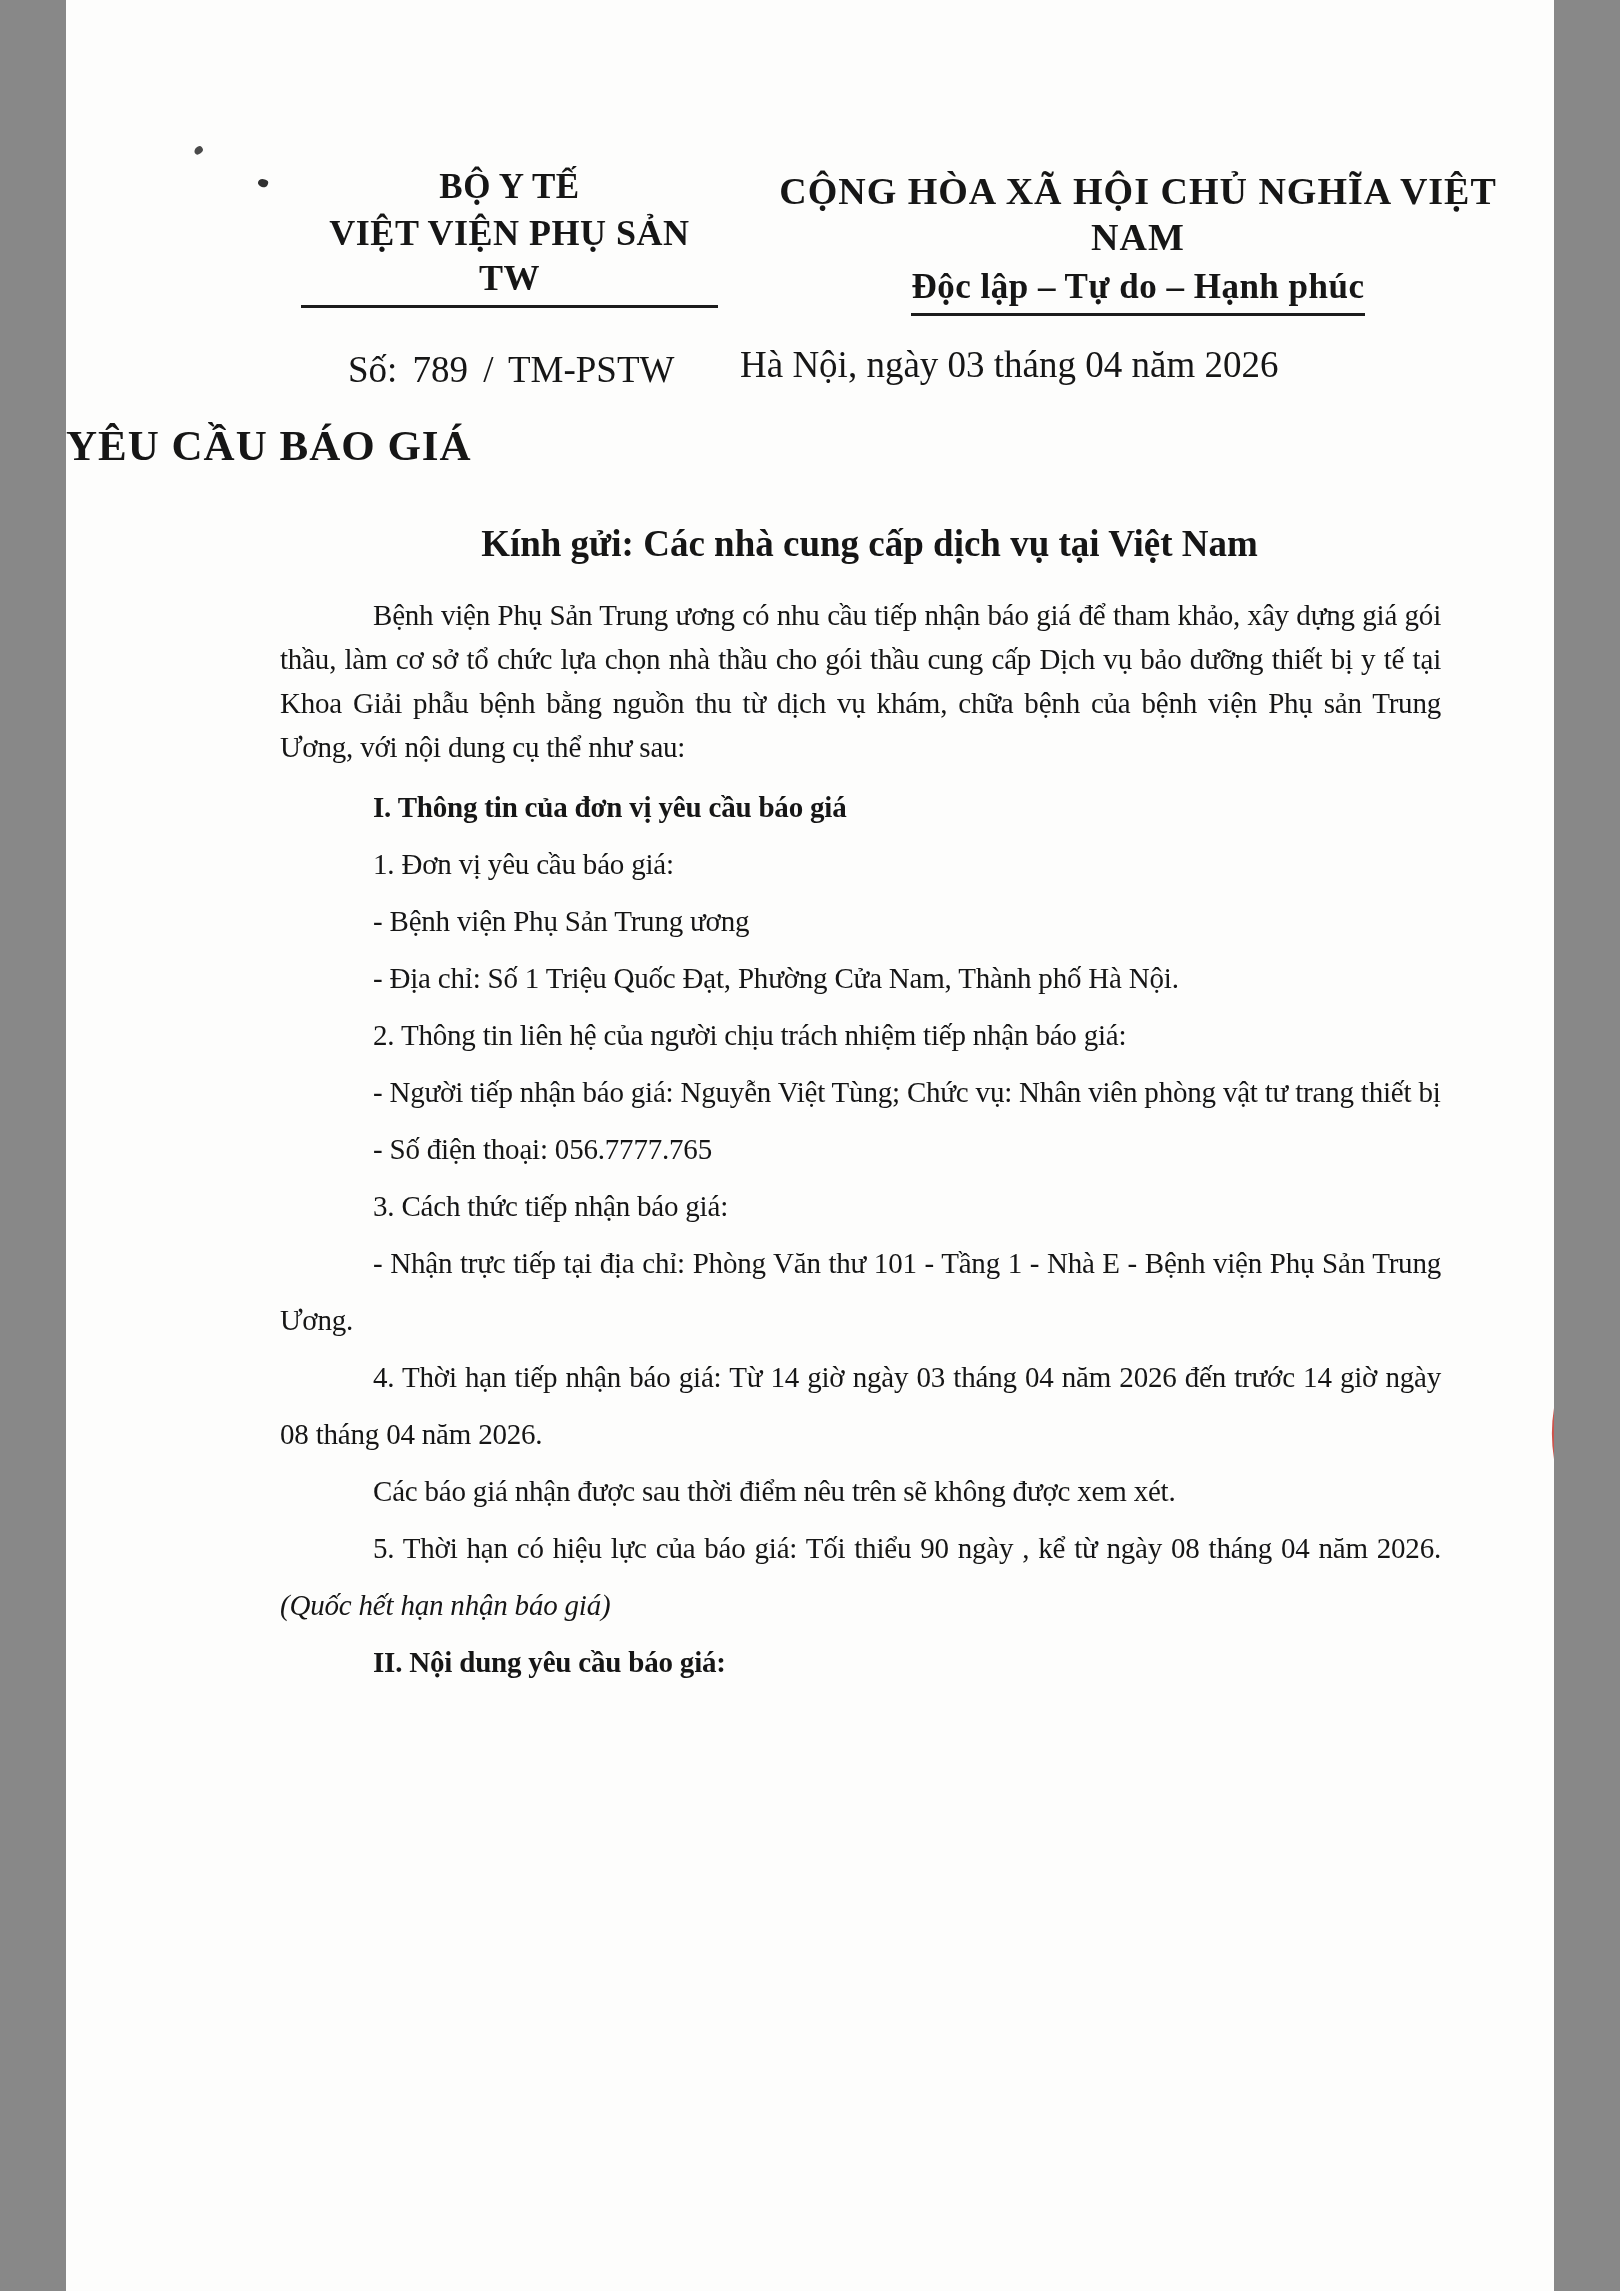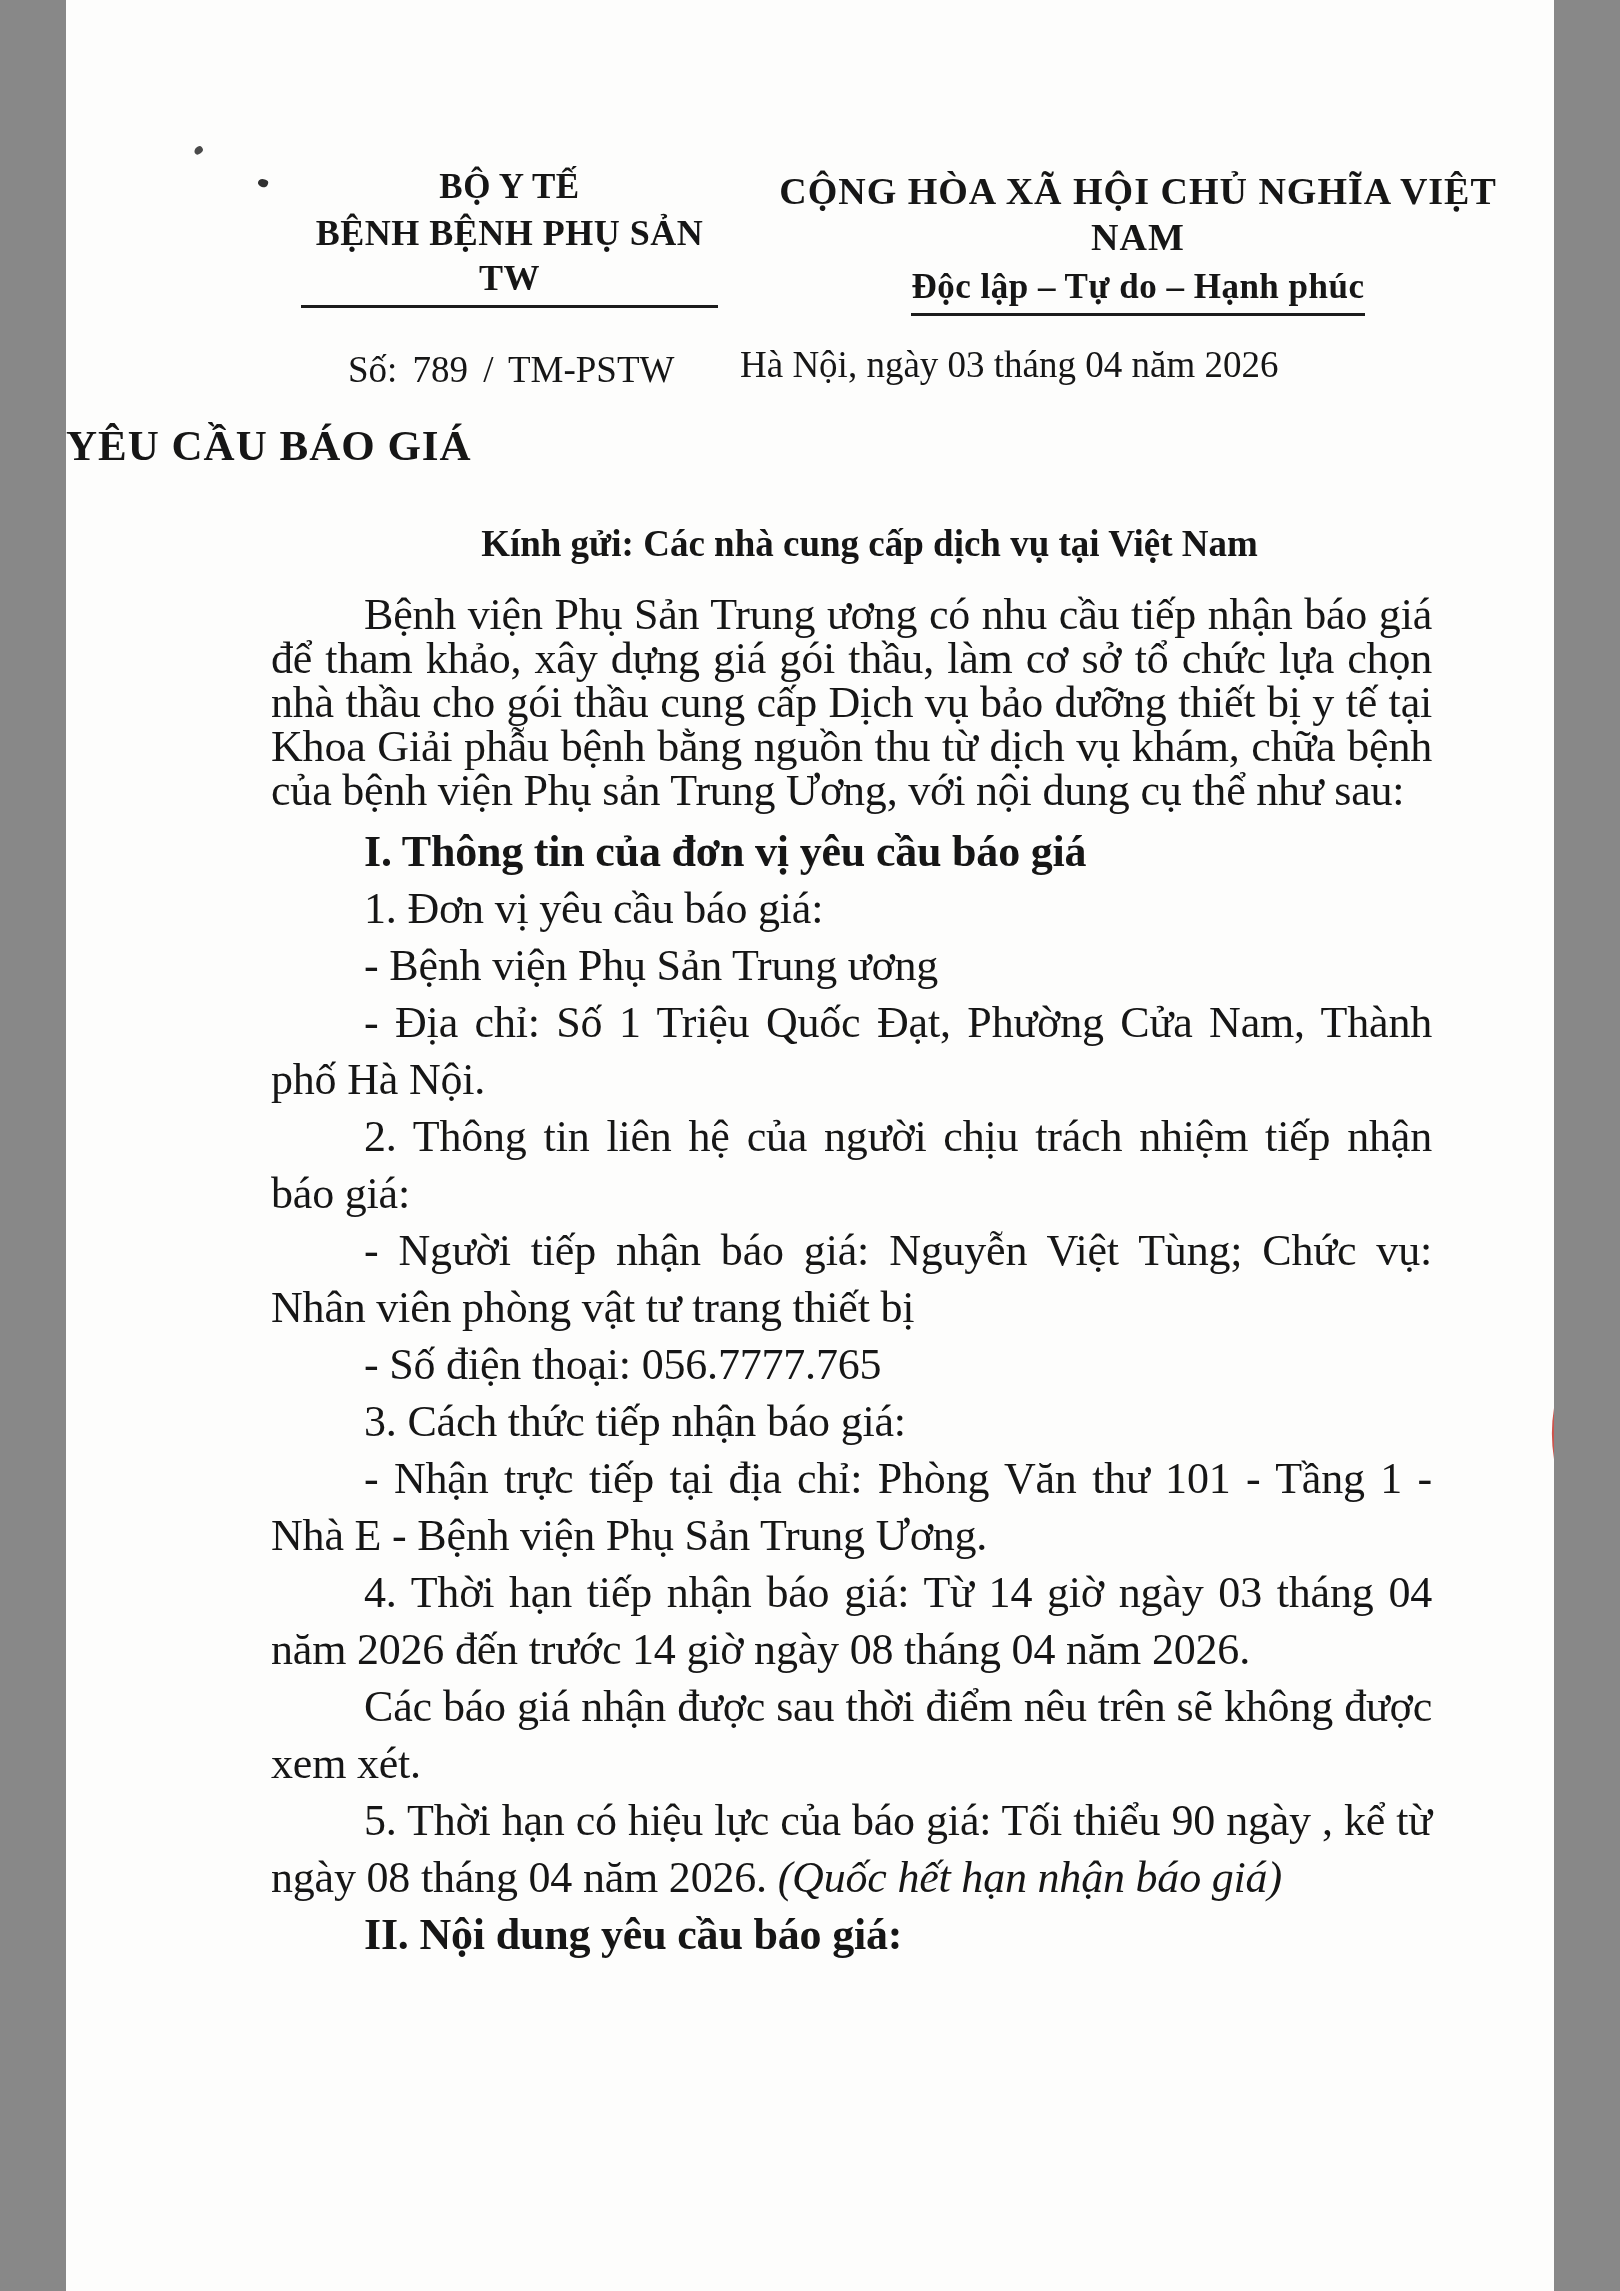--- a/index.html
+++ b/index.html
@@ -47,22 +47,22 @@
     position:absolute;left:0;top:421px;width:1607px;
     font-size:43px;font-weight:bold;letter-spacing:1px;
   }
   .salutation{
     position:absolute;left:0;top:522px;width:1607px;text-align:center;
     font-size:37px;font-weight:bold;
   }
 
   
   .body-text{
-    position:absolute;left:205px;top:593px;width:1161px;
-    font-size:44px;letter-spacing:-0.2px;
+    position:absolute;left:214px;top:593px;width:1161px;
+    font-size:29px;letter-spacing:-0.2px;
   }
   .body-text p{
     margin:0;text-indent:93px;text-align:justify;line-height:57px;
   }
   .body-text p.intro{line-height:44px;margin-bottom:9.8px;}
   .body-text p.bold{font-weight:bold;}
   .it{font-style:italic;}
 
   
   .stamp{position:absolute;left:1475px;top:1269px;width:343px;height:333px;opacity:.92;}
@@ -75,21 +75,21 @@
 </head>
 <body>
 
 <div class="page">
 
   <span class="speck speck1"></span>
   <span class="speck speck2"></span>
 
   <div class="hdr-left">
     <div class="ministry">BỘ Y TẾ</div>
-    <div><span class="org">BỆNH BỆNH PHỤ SẢN TW</span></div>
+    <div><span class="org">VIỆT VIỆN PHỤ SẢN TW</span></div>
     <div class="doc-no">Số: 789 / TM-PSTW</div>
   </div>
 
   <div class="hdr-right">
     <div class="nation">CỘNG HÒA XÃ HỘI CHỦ NGHĨA VIỆT NAM</div>
     <div><span class="motto">Độc lập – Tự do – Hạnh phúc</span></div>
     <div class="dateline">Hà Nội, ngày 03 tháng 04 năm 2026</div>
   </div>
 
   <div class="doc-title">YÊU CẦU BÁO GIÁ</div>

